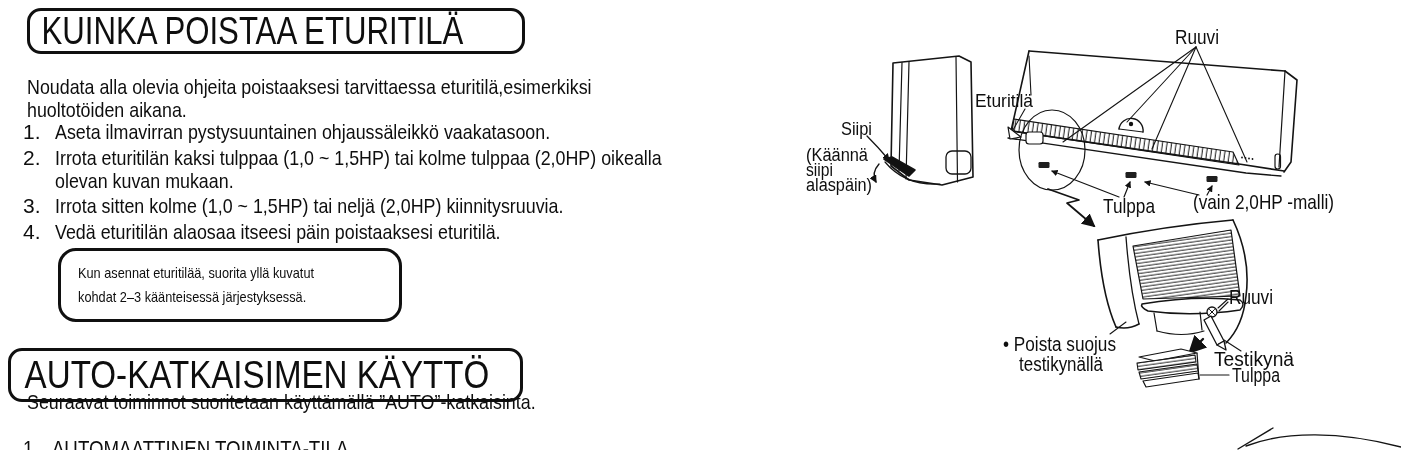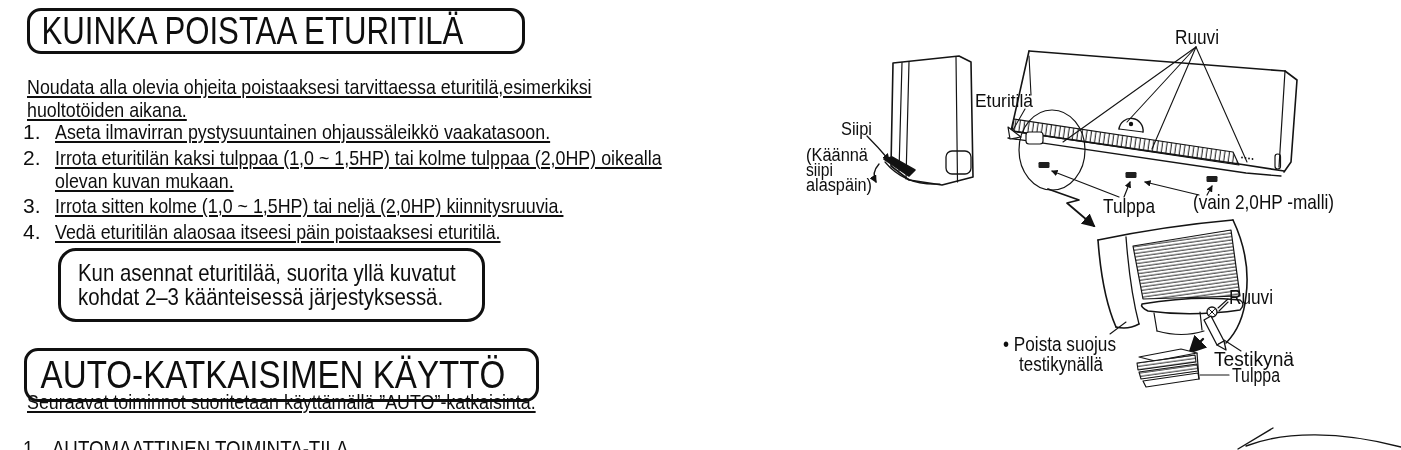--- a/index.html
+++ b/index.html
@@ -11,31 +11,31 @@
   .abs{position:absolute;}
   
   .scx{transform:scaleX(0.85);transform-origin:0 0;white-space:nowrap;}
   .tt{transform-origin:0 0;white-space:nowrap;font-weight:400;}
   .title-box{
     border:3px solid #101010;border-radius:14px;background:#fff;
     box-sizing:border-box;overflow:hidden;
   }
   .t1{left:27px;top:8px;width:498px;height:46px;}
   .t1 .tt{font-size:38px;line-height:40px;padding-left:14px;transform:scaleX(0.82);}
-  .t2{left:24px;top:348px;width:515px;height:54px;}
+  .t2{left:8px;top:348px;width:515px;height:54px;}
   .t2 .tt{font-size:39px;line-height:48px;padding-left:16px;transform:scaleX(0.85);}
-  .body-text{font-size:21px;line-height:23px;text-decoration:underline;}
+  .body-text{font-size:21px;line-height:23px;}
   .intro1{left:27px;top:75px;}
   .steps{left:23px;top:120px;}
   .step{position:relative;padding-left:32px;margin-bottom:2.5px;}
   .step .num{position:absolute;left:0;top:0;}
   .note-box{
-    left:58px;top:248px;width:427px;box-sizing:border-box;
+    left:58px;top:248px;width:344px;box-sizing:border-box;
     border:3px solid #101010;border-radius:18px;padding:10px 0 10px 17px;
-    font-size:24px;line-height:24px;background:#fff;
+    font-size:15px;line-height:24px;background:#fff;
   }
   .intro2{left:27px;top:390px;}
   .cutline{left:23px;top:437px;}
   .cutline .inner{position:relative;padding-left:34px;font-size:22px;line-height:24px;}
   .cutline .num{position:absolute;left:0;top:0;}
   svg text{font-family:"Liberation Sans","DejaVu Sans",sans-serif;}
 </style>
 </head>
 <body>
 

